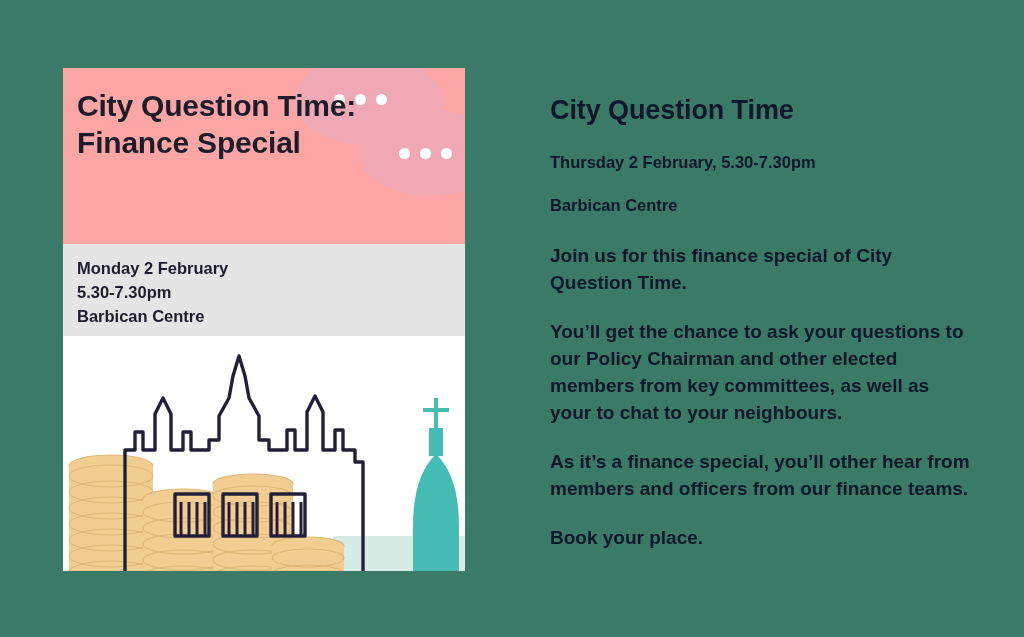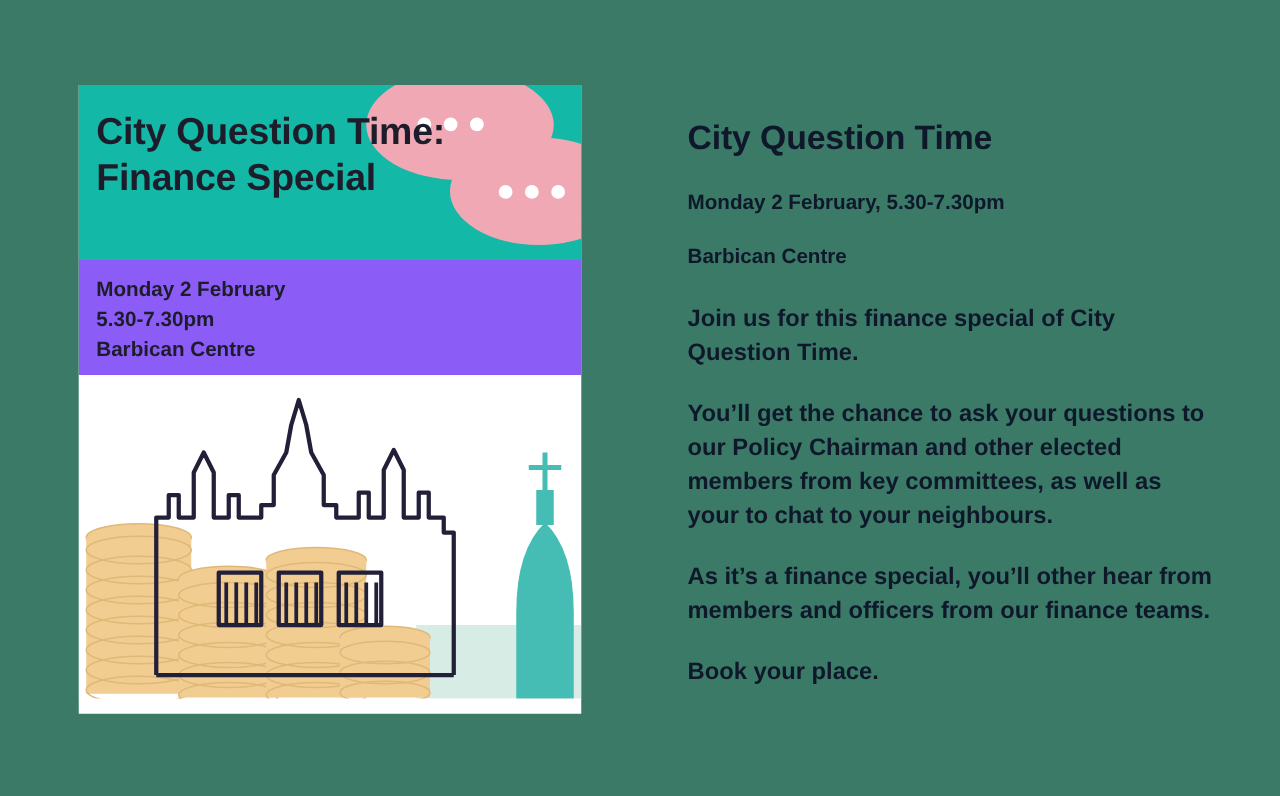--- a/index.html
+++ b/index.html
@@ -24,22 +24,22 @@
     position: absolute;
     left: 63px;
     top: 68px;
     width: 402px;
     height: 503px;
     background: #ffffff;
     overflow: hidden;
   }
   .poster-top {
     position: relative;
-    height: 140px;
-    background: #14b8a6;
+    height: 176px;
+    background: #fca5a5;
     overflow: hidden;
   }
   .poster-title {
     position: absolute;
     left: 14px;
     top: 20px;
     width: 285px;
     font-size: 30px;
     line-height: 1.23;
     font-weight: 700;
@@ -82,21 +82,21 @@
     display: block;
     width: 11px;
     height: 11px;
     border-radius: 50%;
     background: #ffffff;
   }
   .dots-1 { left: 271px; top: 26px; }
   .dots-2 { left: 336px; top: 80px; }
 
   .poster-band {
-    background: #8b5cf6;
+    background: #e5e5e5;
     height: 92px;
     padding: 13px 14px 4px 14px;
     box-sizing: border-box;
   }
   .poster-band div {
     font-size: 16.5px;
     font-weight: 700;
     color: #1c1c2b;
     line-height: 1.45;
   }
@@ -241,21 +241,21 @@
           <path d="M118 166 L118 200 M126 166 L126 200 M134 166 L134 200 M142 166 L142 200" stroke-width="3"></path>
           <path d="M166 166 L166 200 M174 166 L174 200 M182 166 L182 200 M190 166 L190 200" stroke-width="3"></path>
           <path d="M214 166 L214 200 M222 166 L222 200 M230 166 L230 200 M238 166 L238 200" stroke-width="3"></path>
         </g>
       </svg>
     </div>
   </div>
 
   <div class="content">
     <h1>City Question Time</h1>
-    <div class="meta">Monday 2 February, 5.30-7.30pm</div>
+    <div class="meta">Thursday 2 February, 5.30-7.30pm</div>
     <div class="venue">Barbican Centre</div>
     <p class="para">Join us for this finance special of City Question Time.</p>
     <p class="para">You’ll get the chance to ask your questions to our Policy Chairman and other elected members from key committees, as well as your to chat to your neighbours.</p>
     <p class="para">As it’s a finance special, you’ll other hear from members and officers from our finance teams.</p>
     <p class="para">Book your place.</p>
   </div>
 
 </div>
 
 </body></html>

